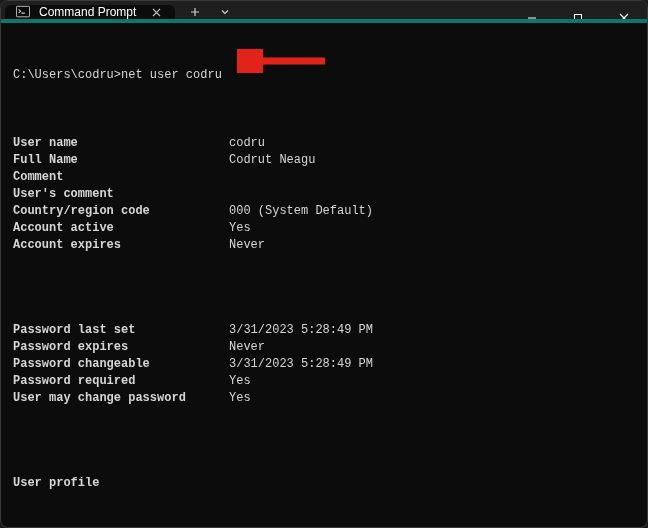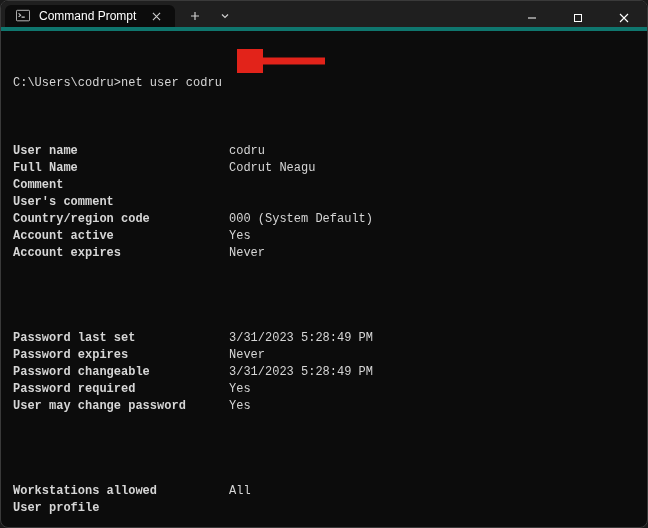--- a/index.html
+++ b/index.html
@@ -9,21 +9,21 @@
     background: #0c0c0c;
     border: 1px solid #3a3a3a;
     border-radius: 8px;
     display: flex; flex-direction: column;
     font-family: "Segoe UI", Arial, sans-serif;
     color: #ffffff;
     position: relative;
     overflow: hidden;
   }
   .titlebar {
-    height: 26px;
+    height: 18px;
     background: #1f1f1f;
     display: flex; align-items: stretch;
     user-select: none;
   }
   .tab {
     display: flex; align-items: center;
     gap: 8px;
     background: #0c0c0c;
     padding: 0 10px 0 10px;
     border-top-left-radius: 6px;
@@ -143,21 +143,21 @@
     </div>
   </div>
 
   <div class="terminal">
     <div class="promptline"><span>C:\Users\codru&gt;</span><span>net user codru</span></div>
 
     <div id="block1"><div class="row"><span class="k">User name</span><span class="v">codru</span></div><div class="row"><span class="k">Full Name</span><span class="v">Codrut Neagu</span></div><div class="row"><span class="k">Comment</span><span class="v"></span></div><div class="row"><span class="k">User's comment</span><span class="v"></span></div><div class="row"><span class="k">Country/region code</span><span class="v">000 (System Default)</span></div><div class="row"><span class="k">Account active</span><span class="v">Yes</span></div><div class="row"><span class="k">Account expires</span><span class="v">Never</span></div></div>
     <div></div>
     <div id="block2"><div class="row"><span class="k">Password last set</span><span class="v">3/31/2023 5:28:49 PM</span></div><div class="row"><span class="k">Password expires</span><span class="v">Never</span></div><div class="row"><span class="k">Password changeable</span><span class="v">3/31/2023 5:28:49 PM</span></div><div class="row"><span class="k">Password required</span><span class="v">Yes</span></div><div class="row"><span class="k">User may change password</span><span class="v">Yes</span></div></div>
     <div></div>
-    <div id="block3"><div class="row"><span class="k">Workstations allowed</span><span class="v">All</span></div><div class="row"><span class="k">User profile</span><span class="v"></span></div></div>
+    <div id="block3"><div class="row"><span class="k">User profile</span><span class="v"></span></div></div>
     <div></div>
     
     <div></div>
 
     
     
     
 
     <div></div>
     <div></div>

